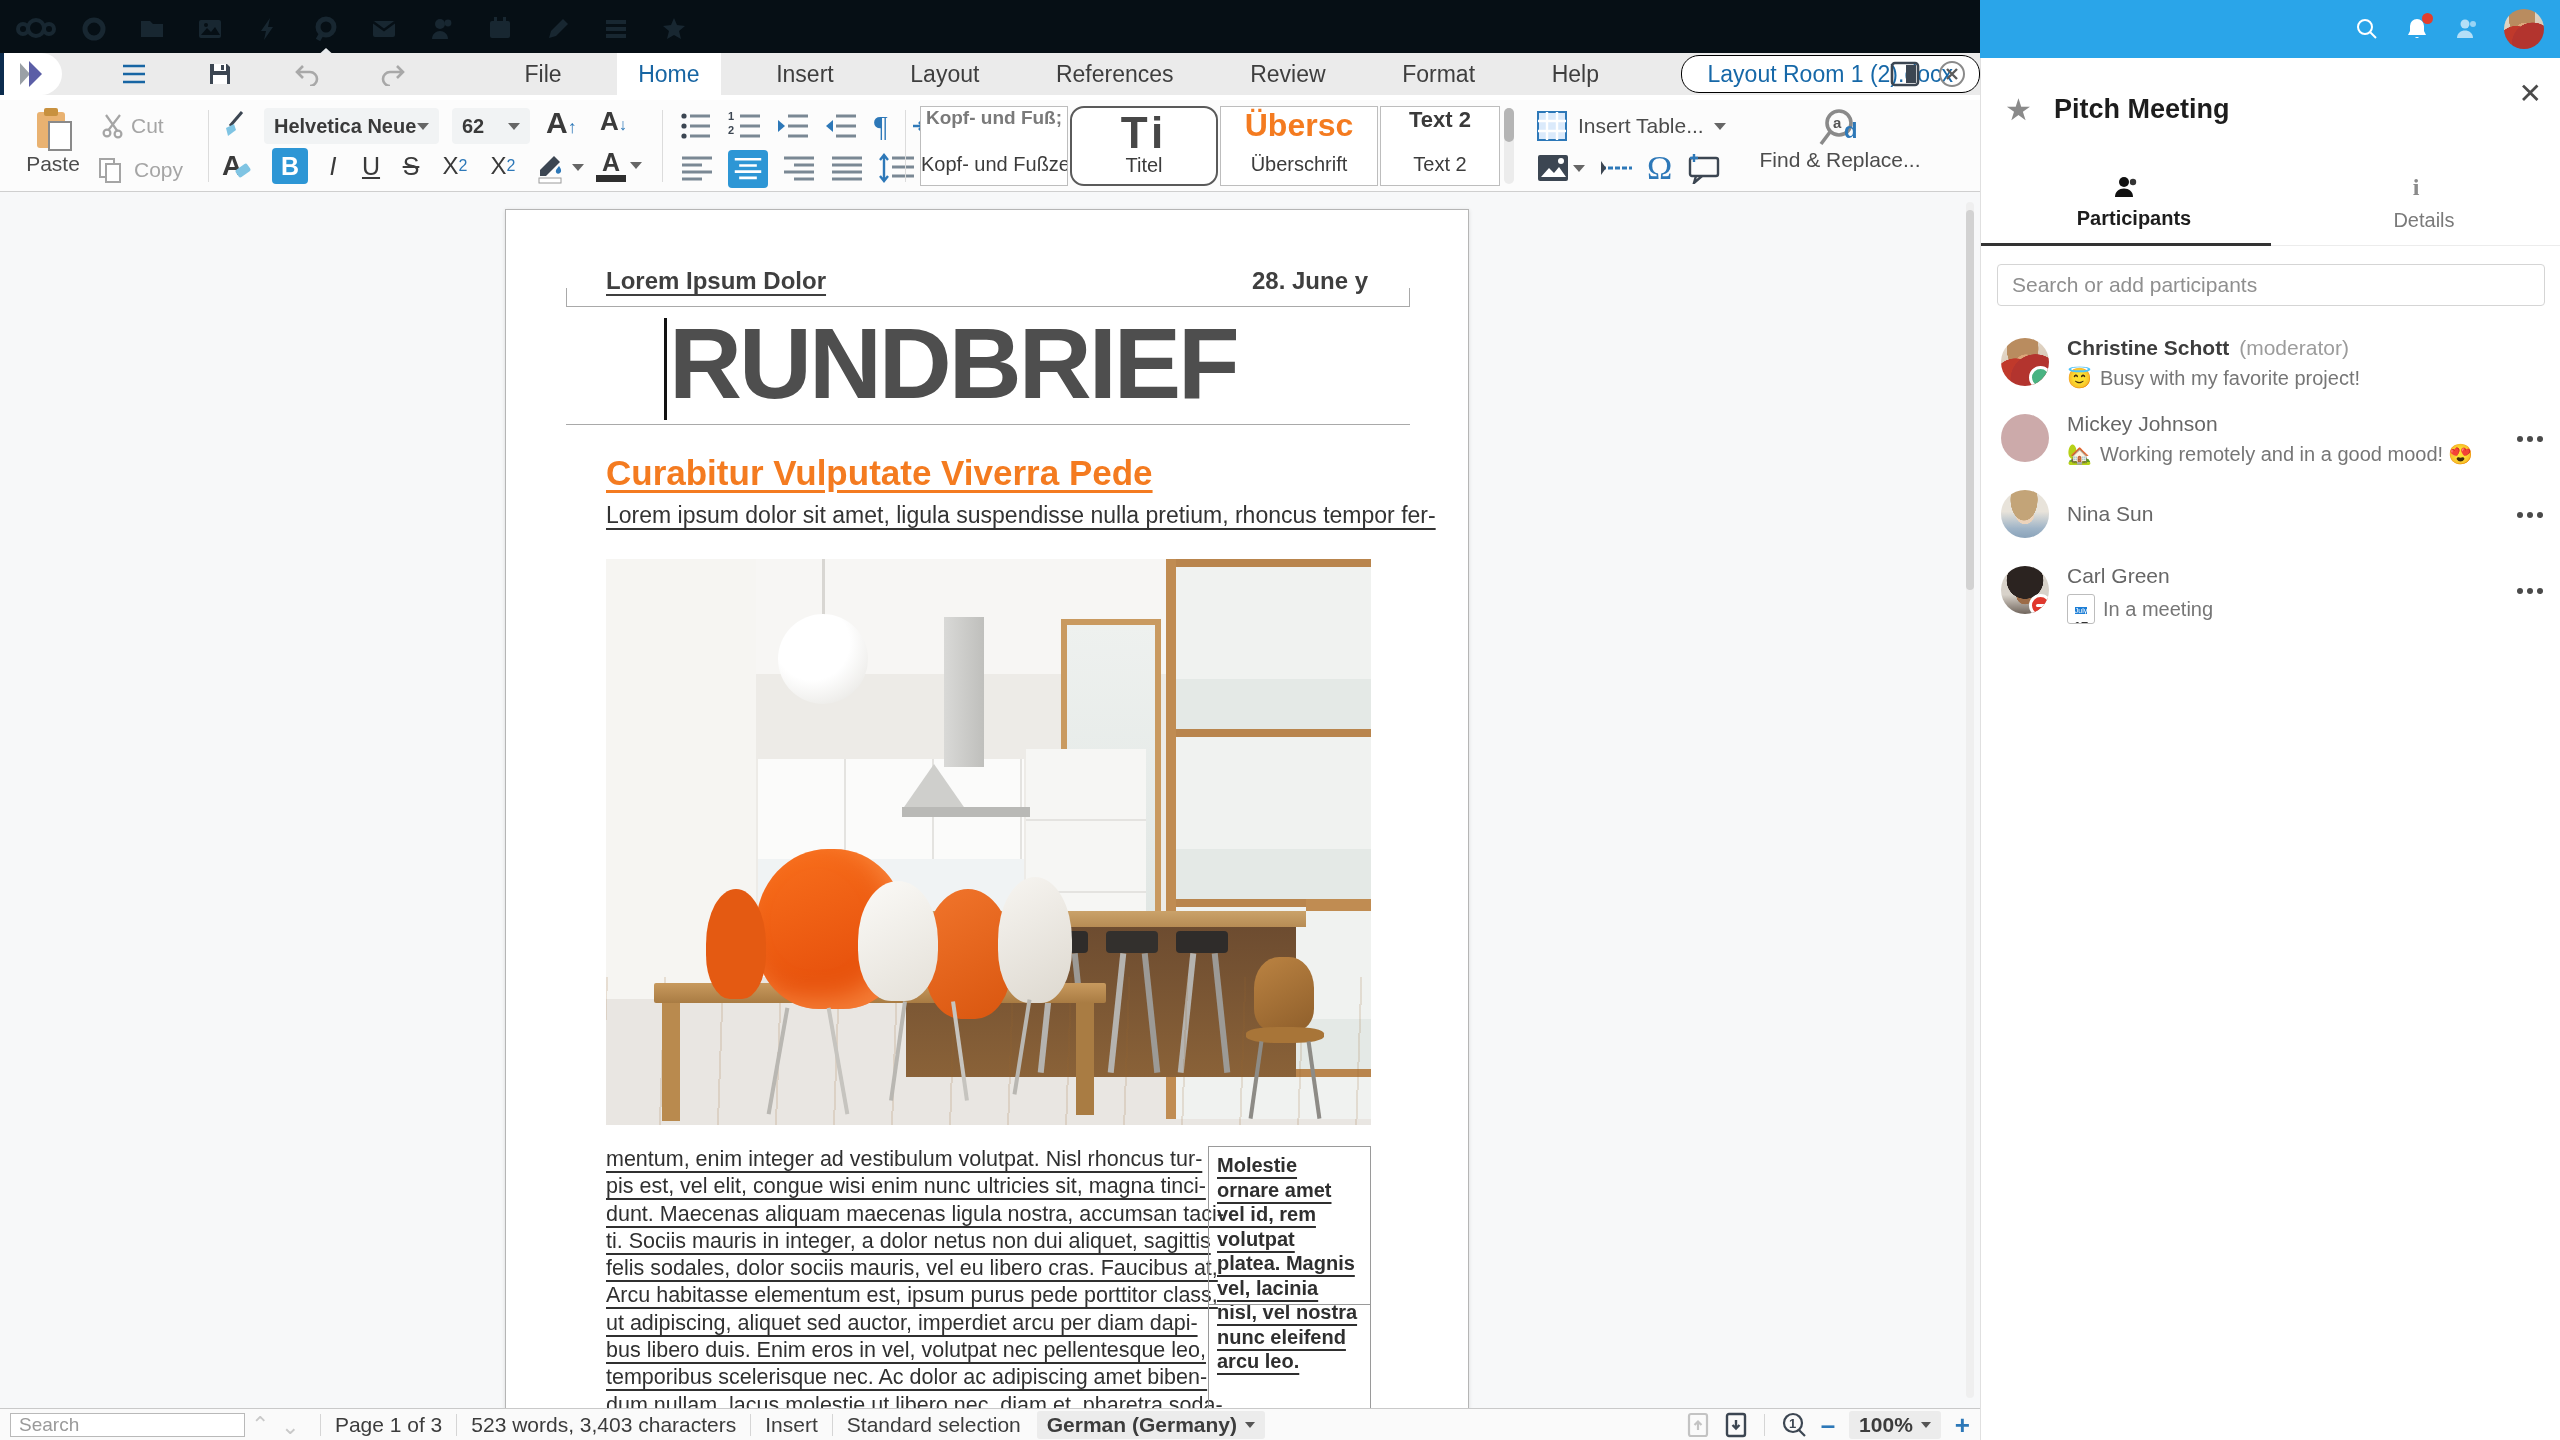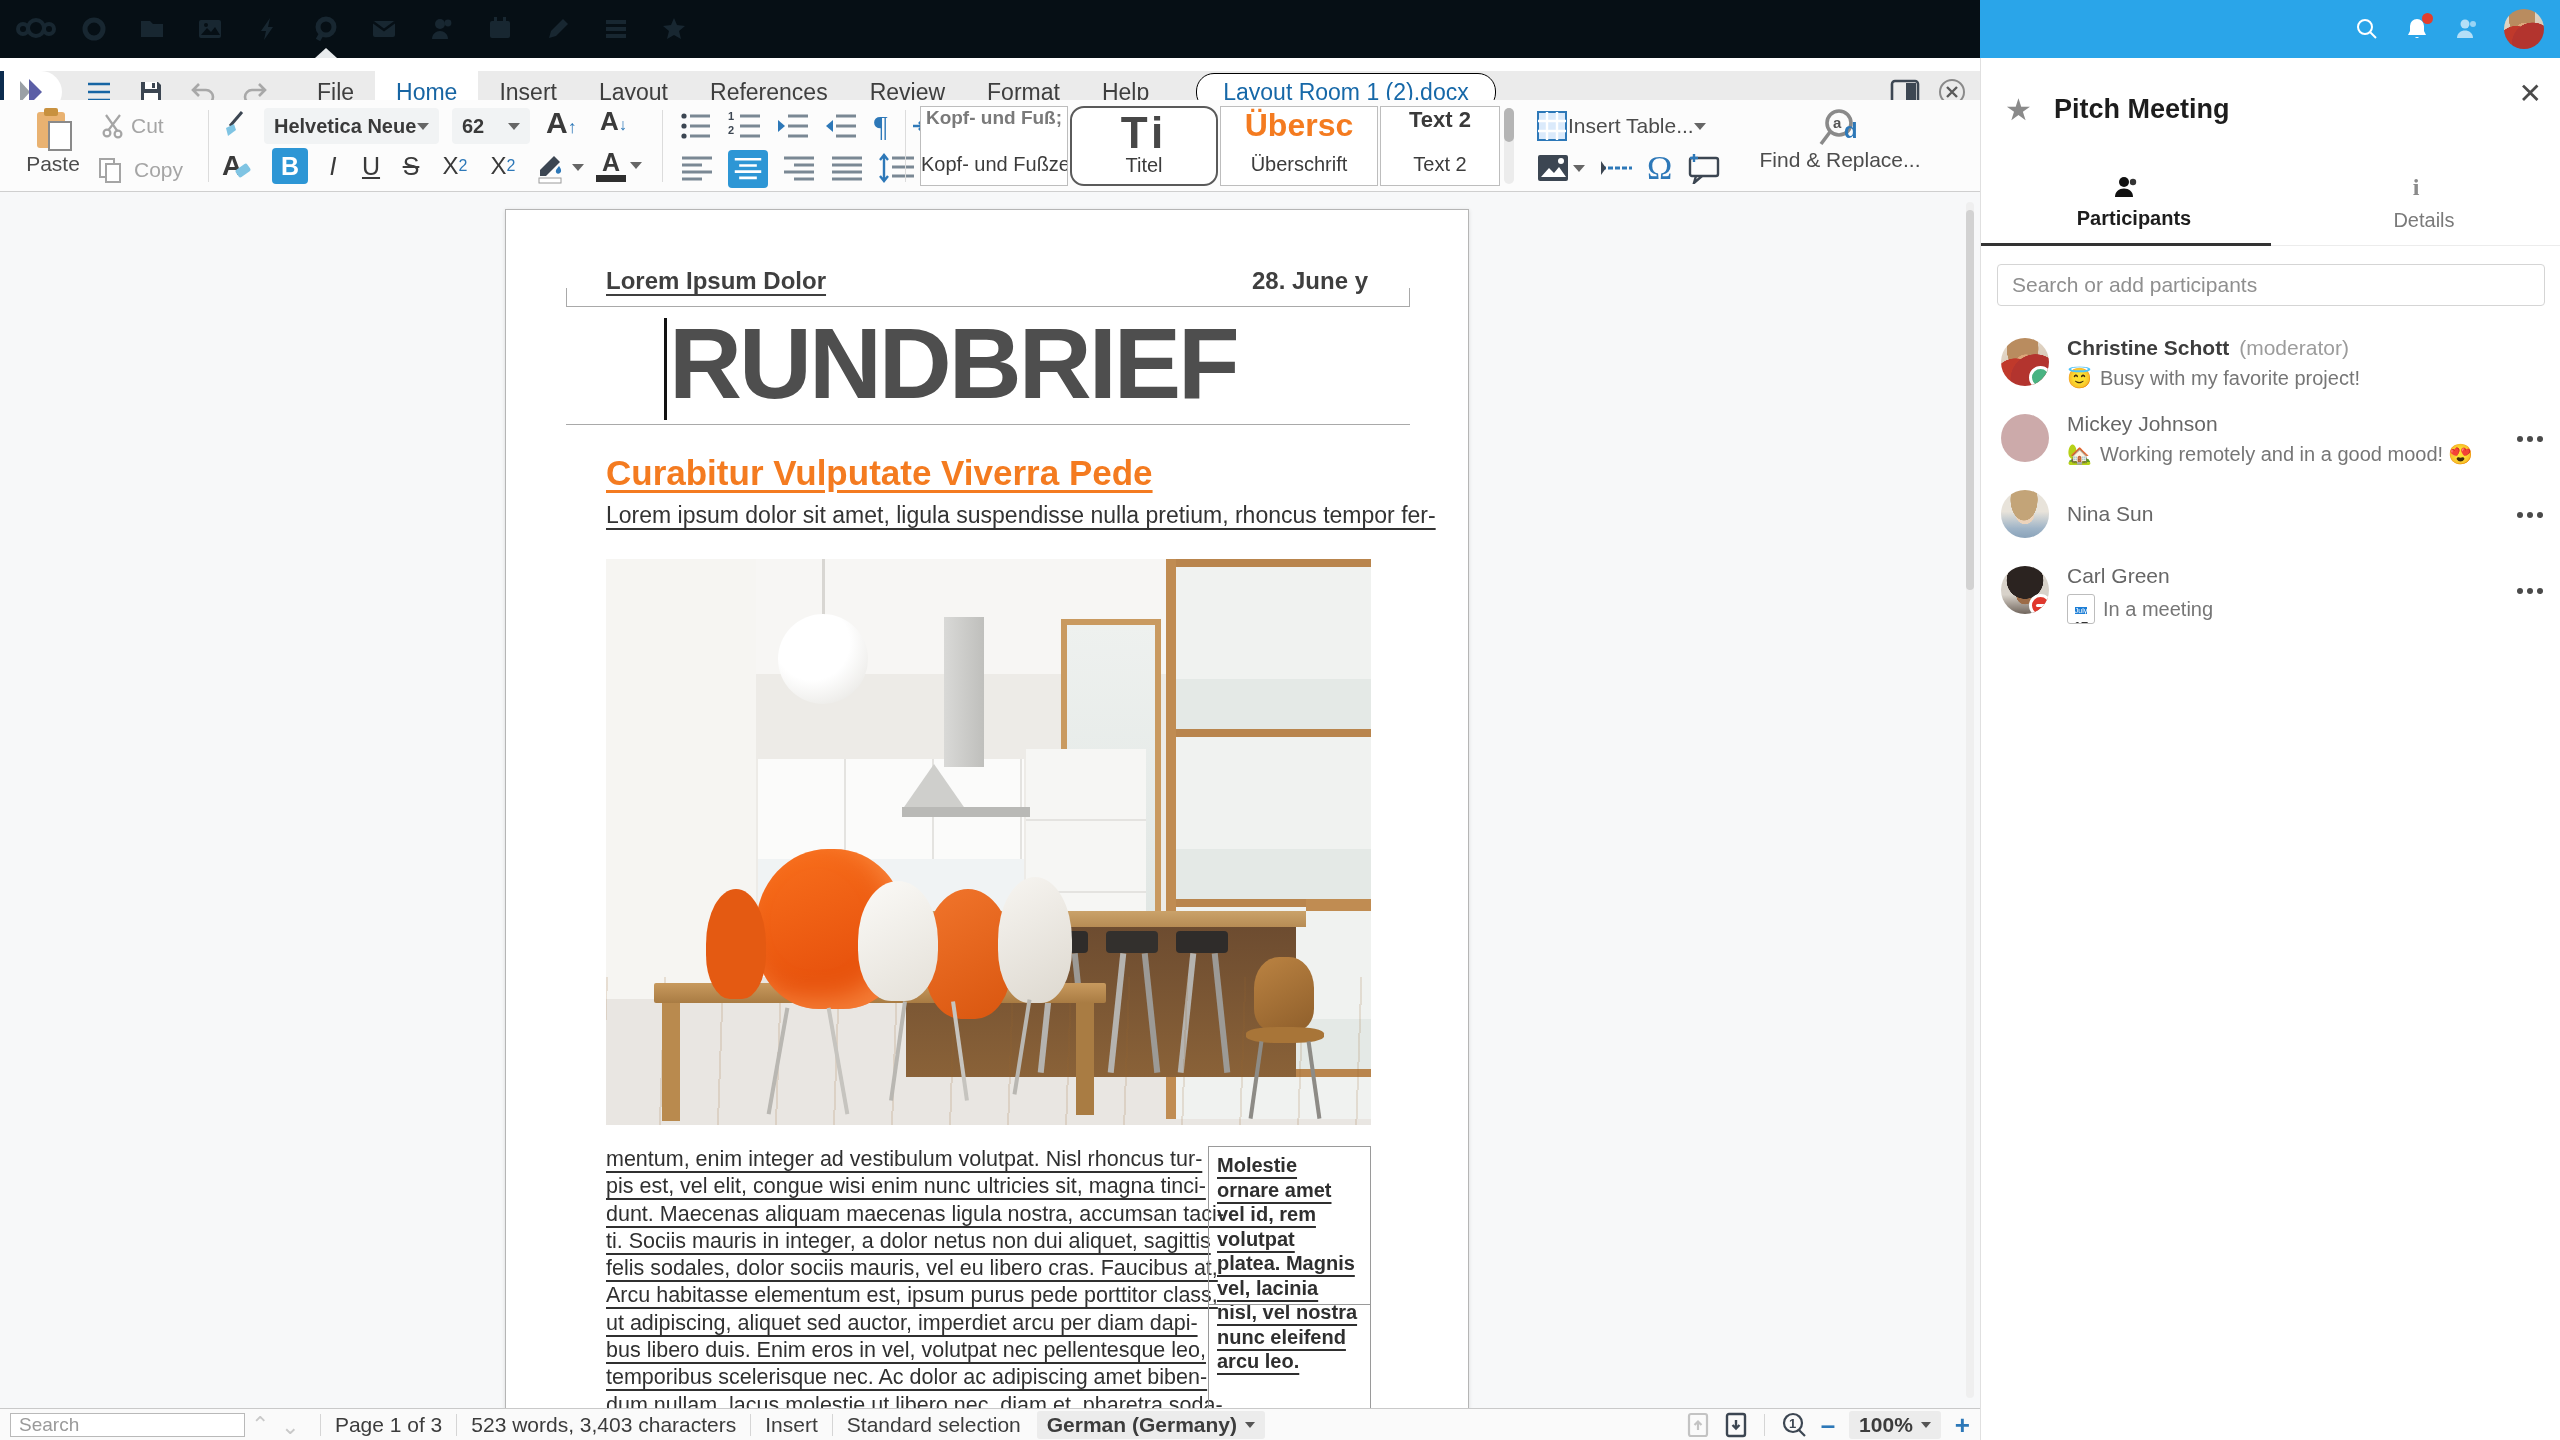--- a/index.html
+++ b/index.html
@@ -30,21 +30,21 @@
   .av-nina{background:
      radial-gradient(ellipse at 48% 20%, #c3a478 0 38%, transparent 39%),
      radial-gradient(circle at 50% 52%, #ecd3bb 0 26%, transparent 27%),
      linear-gradient(180deg,#e8e3da 0 45%, #9fb4c7 80%, #8aa3ba 100%);}
   .av-carl{background:
      radial-gradient(circle at 50% 30%, #2b2320 0 44%, transparent 45%),
      radial-gradient(circle at 50% 62%, #9c6b46 0 22%, transparent 23%),
      linear-gradient(180deg,#d8d2ca 0 60%, #70655c 100%);}
 
   
-  .menubar{position:absolute;left:0;top:71px;width:1980px;height:42px;background:#ebebeb;display:flex;align-items:center;font-size:23px;color:#3e3e3e;}
+  .menubar{position:absolute;left:0;top:53px;width:1980px;height:42px;background:#ebebeb;display:flex;align-items:center;font-size:23px;color:#3e3e3e;justify-content:space-between;}
   .logo-pill{width:62px;height:42px;background:#fff;border-radius:0 21px 21px 0;display:flex;align-items:center;justify-content:center;border-left:4px solid #0c2c4e;box-sizing:border-box;}
   .mb-icon{margin-left:22px;width:30px;height:30px;display:flex;align-items:center;justify-content:center;}
   .menu-item{padding:0 21px;height:42px;display:flex;align-items:center;cursor:default;}
   .menu-item.active{background:#fff;color:#1765a3;}
   .doc-pill{margin-left:26px;height:36px;padding:0 26px;background:#fff;border:1px solid #000000;border-radius:18px;display:flex;align-items:center;color:#1668a8;font-size:23px;}
   .mb-right{position:absolute;right:14px;top:0;height:42px;display:flex;align-items:center;gap:18px;}
 
   
   .toolbar{position:absolute;left:0;top:100px;width:1980px;height:92px;background:#fcfcfc;border-bottom:1px solid #cfcfcf;box-sizing:border-box;font-size:21px;color:#4c4c4c;}
   .tsep{position:absolute;top:10px;width:1px;height:72px;background:#dcdcdc;}
@@ -469,21 +469,21 @@
     <div class="style-box" style="left:1380px;width:120px;">
       <div class="style-prev">
           <span style="font-size:22px;font-weight:bold;color:#3a3a3a;">Text 2</span>
         </div>
       <div class="style-lab">Text 2</div>
     </div>
     <div class="abs" style="left:1504px;top:8px;width:10px;height:76px;background:#ececec;border-radius:5px;">
       <div style="width:10px;height:34px;background:#b5b5b5;border-radius:5px;"></div>
     </div>
 
-    <div class="abs" style="left:1536px;top:10px;display:flex;align-items:center;">
+    <div class="abs" style="left:1536px;top:10px;display:flex;align-items:center;gap:10px;">
       <svg class="ic" width="32" height="32" viewBox="0 0 32 32">
           <rect x="2" y="2" width="28" height="28" fill="#dbeafb" stroke="#2d78b8" stroke-width="2"></rect>
           <path d="M2 11h28M2 21h28M11 2v28M21 2v28" stroke="#fff" stroke-width="2.4"></path>
         </svg>
       <span class="tb-label">Insert Table...</span>
       <span class="caret"></span>
     </div>
     <div class="abs" style="left:1536px;top:52px;display:flex;align-items:center;gap:14px;">
       <div style="display:flex;align-items:center;gap:3px;">
         <svg class="ic" width="34" height="30" viewBox="0 0 34 30">

